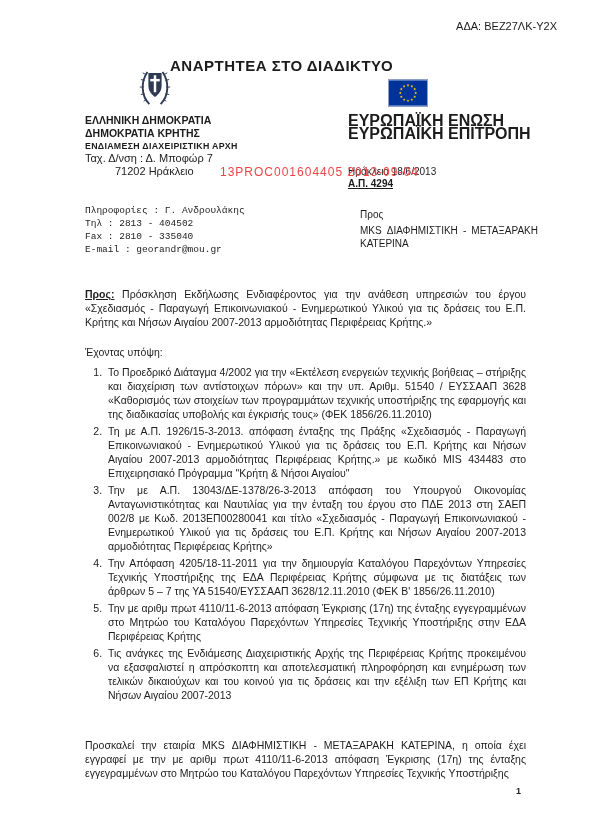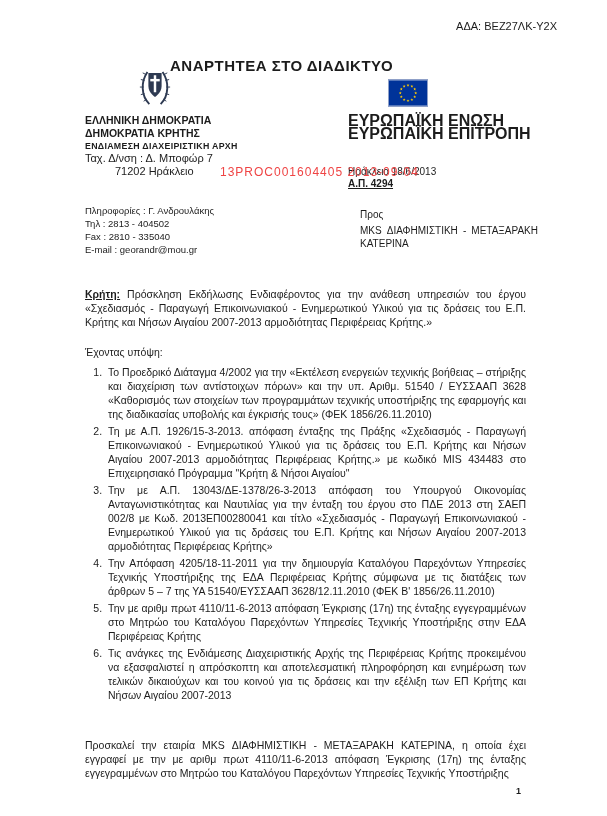--- a/index.html
+++ b/index.html
@@ -15,21 +15,21 @@
   .gov-line { font-size:10.5px; font-weight:bold; line-height:13px; }
   .gov-line.small { font-size:8.8px; letter-spacing:0.3px; line-height:12px; }
   .eu-block { position:absolute; top:114px; left:348px; }
   .eu-line { font-size:16px; font-weight:bold; line-height:13px; }
   .addr-block { position:absolute; top:152px; left:85px; font-size:11px; line-height:13px; }
   .addr-line2 { padding-left:30px; }
   .place-date { position:absolute; top:166px; left:348px; font-size:10px; }
   .protocol-num { position:absolute; top:178px; left:348px; font-size:10px; font-weight:bold;text-decoration:underline; }
   .watermark { position:absolute; top:165px; left:220px; font-size:12px; letter-spacing:1px;
                color:#ef4444; white-space:nowrap; }
-  .contact-block { position:absolute; top:204px; left:85px; font-size:9.5px; line-height:13px; }
+  .contact-block { position:absolute; top:204px; left:85px; font-size:9.5px; line-height:13px;font-family:Liberation Mono, monospace; }
   .pros-block { position:absolute; top:208px; left:360px; width:178px; font-size:10px; line-height:13px; }
   .pros-label { margin-bottom:3px; }
   .recipient { text-align:justify; }
   .body-content { position:absolute; top:287px; left:85px; width:441px;
                   font-size:10.5px; line-height:14px; text-align:justify; }
   .subject { margin:0; }
   .subject-label { font-weight:bold; text-decoration:underline; }
   .preamble { margin-top:16px; }
   .legal-list { margin:6px 0 0 0; padding-left:20px; }
   .legal-list li { margin-bottom:3px; padding-left:3px; }
@@ -112,21 +112,21 @@
     <div>E-mail : georandr@mou.gr</div>
   </div>
 
   <div class="pros-block">
     <div class="pros-label">Προς</div>
     <div class="recipient">MKS ΔΙΑΦΗΜΙΣΤΙΚΗ - ΜΕΤΑΞΑΡΑΚΗ ΚΑΤΕΡΙΝΑ</div>
   </div>
 
   <div class="body-content">
     <p class="subject">
-      <span class="subject-label">Κρήτη:</span>
+      <span class="subject-label">Προς:</span>
       <span>Πρόσκληση Εκδήλωσης Ενδιαφέροντος για την ανάθεση υπηρεσιών του έργου «Σχεδιασμός - Παραγωγή Επικοινωνιακού - Ενημερωτικού Υλικού για τις δράσεις του Ε.Π. Κρήτης και Νήσων Αιγαίου 2007-2013 αρμοδιότητας Περιφέρειας Κρήτης.»</span>
     </p>
 
     <div class="preamble">Έχοντας υπόψη:</div>
 
     <ol class="legal-list">
       <li>Το Προεδρικό Διάταγμα 4/2002 για την «Εκτέλεση ενεργειών τεχνικής βοήθειας – στήριξης και διαχείριση των αντίστοιχων πόρων» και την υπ. Αριθμ. 51540 / ΕΥΣΣΑΑΠ 3628 «Καθορισμός των στοιχείων των προγραμμάτων τεχνικής υποστήριξης της εφαρμογής και της διαδικασίας υποβολής και έγκρισής τους» (ΦΕΚ 1856/26.11.2010)</li>
       <li>Τη με Α.Π. 1926/15-3-2013. απόφαση ένταξης της Πράξης «Σχεδιασμός - Παραγωγή Επικοινωνιακού - Ενημερωτικού Υλικού για τις δράσεις του Ε.Π. Κρήτης και Νήσων Αιγαίου 2007-2013 αρμοδιότητας Περιφέρειας Κρήτης.» με κωδικό MIS 434483 στο Επιχειρησιακό Πρόγραμμα "Κρήτη &amp; Νήσοι Αιγαίου"</li>
       <li>Την με Α.Π. 13043/ΔΕ-1378/26-3-2013 απόφαση του Υπουργού Οικονομίας Ανταγωνιστικότητας και Ναυτιλίας για την ένταξη του έργου στο ΠΔΕ 2013 στη ΣΑΕΠ 002/8 με Κωδ. 2013ΕΠ00280041 και τίτλο «Σχεδιασμός - Παραγωγή Επικοινωνιακού - Ενημερωτικού Υλικού για τις δράσεις του Ε.Π. Κρήτης και Νήσων Αιγαίου 2007-2013 αρμοδιότητας Περιφέρειας Κρήτης»</li>
       <li>Την Απόφαση 4205/18-11-2011 για την δημιουργία Καταλόγου Παρεχόντων Υπηρεσίες Τεχνικής Υποστήριξης της ΕΔΑ Περιφέρειας Κρήτης σύμφωνα με τις διατάξεις των άρθρων 5 – 7 της ΥΑ 51540/ΕΥΣΣΑΑΠ 3628/12.11.2010 (ΦΕΚ Β' 1856/26.11.2010)</li>

